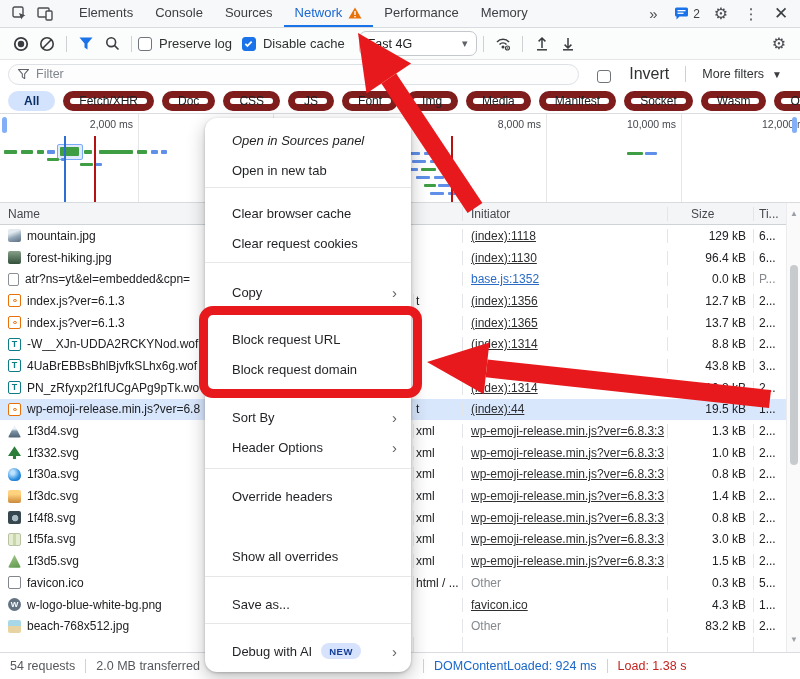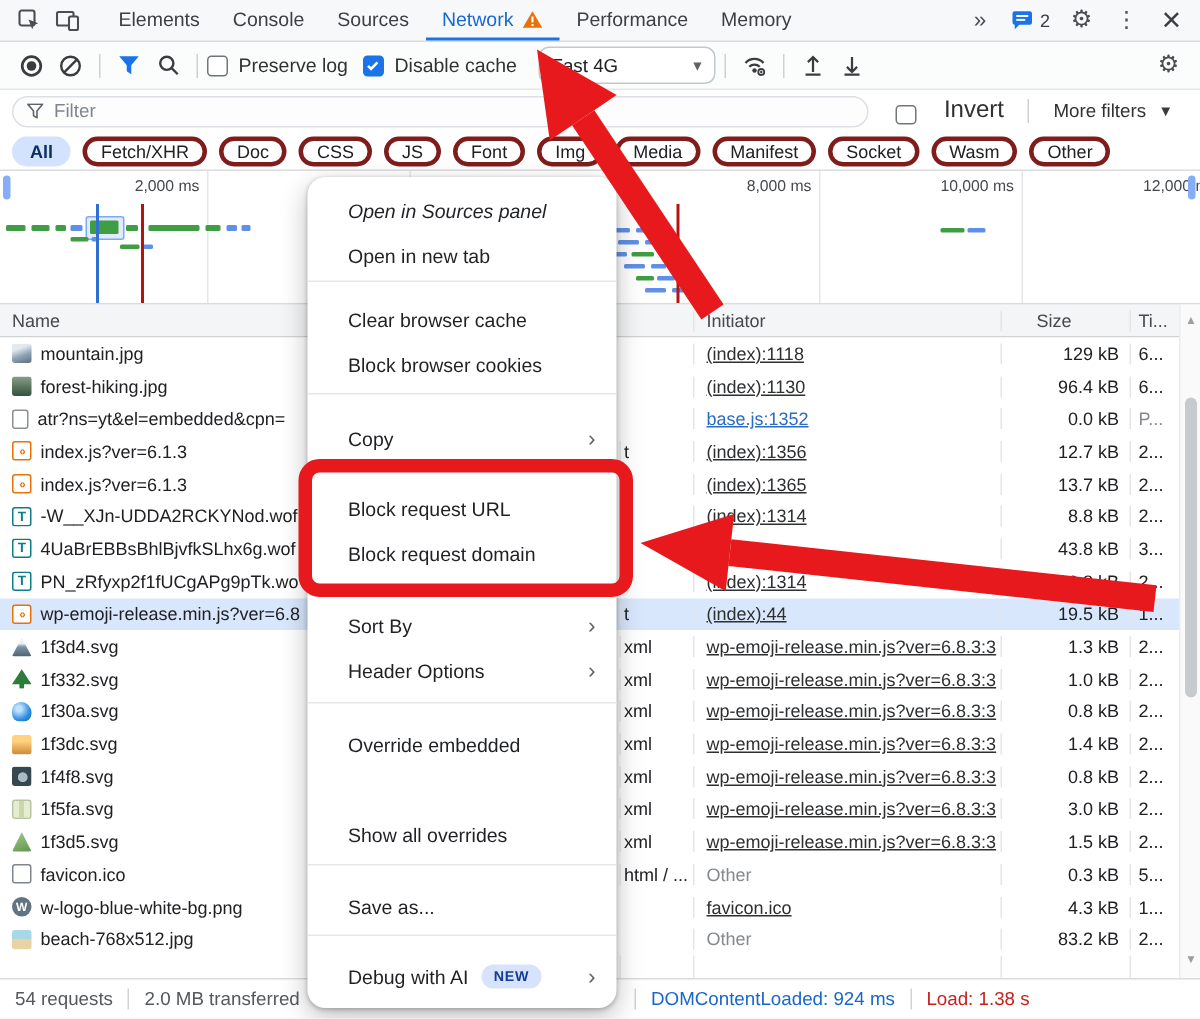--- a/index.html
+++ b/index.html
@@ -33,21 +33,21 @@
   .throttle .caret{margin-left:auto;color:#5f6368;font-size:11px;padding-left:26px;}
   .spacer{flex:1;}
   
   .filterrow{height:28px;display:flex;align-items:center;padding:0 8px;background:#fff;}
   .filterpill{flex:1;height:21px;border:1px solid #dde0e4;border-radius:11px;background:#fdfdfe;display:flex;align-items:center;padding:0 9px;gap:7px;max-width:600px;}
   .filterpill .ph{font-size:12.5px;color:#80868b;}
   .invert-wrap{display:flex;align-items:flex-end;margin-left:18px;gap:11px;}
   .morefilters{display:flex;align-items:center;gap:8px;font-size:12.5px;color:#2f3133;padding:0 10px;}
   
   .chipsrow{height:26px;display:flex;align-items:center;padding:0 8px;gap:8px;border-bottom:1px solid #dadcdf;background:#fff;}
-  .chip{height:20px;display:flex;align-items:center;padding:0 9px;border:3px solid #7f1d1d;border-radius:10px;font-size:12px;color:#202124;background:#fff;white-space:nowrap;}
+  .chip{height:20px;display:flex;align-items:center;padding:0 9px;border:7px solid #7f1d1d;border-radius:10px;font-size:12px;color:#202124;background:#fff;white-space:nowrap;}
   .chip.selected{background:#d3e3fd;border-color:#d3e3fd;color:#0b2e66;font-weight:bold;}
   
   .overview{position:relative;height:89px;border-bottom:1px solid #d9dcde;background:#fff;overflow:hidden;}
   .ov-grid{position:absolute;top:0;bottom:0;width:1px;background:#e4e6e8;}
   .ov-tick{position:absolute;top:4px;font-size:10.5px;color:#45484d;transform:translateX(-100%);padding-right:5px;white-space:nowrap;}
   .ov-seg{position:absolute;border-radius:1px;}
   .ov-event{position:absolute;top:22px;bottom:0;width:2px;}
   .ov-handle{position:absolute;width:5px;height:16px;border-radius:3px;background:#84aef5;top:3px;}
   .ov-sel{position:absolute;background:rgba(66,133,244,.16);border:1px solid #7baaf7;border-radius:2px;}
   
@@ -582,42 +582,42 @@
       <div class="mi" style="top: 7px; font-style: italic;">
         <span>Open in Sources panel</span>
       </div>
       <div class="mi" style="top: 37px;">
         <span>Open in new tab</span>
       </div>
       <div class="mi" style="top: 80px;">
         <span>Clear browser cache</span>
       </div>
       <div class="mi" style="top: 110px;">
-        <span>Block browser cookies</span>
+        <span>Clear request cookies</span>
       </div>
       <div class="mi" style="top: 159px;">
         <span>Copy</span>
         <span class="sub">›</span>
       </div>
       <div class="mi" style="top: 206px;">
         <span>Block request URL</span>
       </div>
       <div class="mi" style="top: 236px;">
         <span>Block request domain</span>
       </div>
       <div class="mi" style="top: 284px;">
         <span>Sort By</span>
         <span class="sub">›</span>
       </div>
       <div class="mi" style="top: 314px;">
         <span>Header Options</span>
         <span class="sub">›</span>
       </div>
       <div class="mi" style="top: 363px;">
-        <span>Override embedded</span>
+        <span>Override headers</span>
       </div>
       <div class="mi" style="top: 423px;">
         <span>Show all overrides</span>
       </div>
       <div class="mi" style="top: 471px;">
         <span>Save as...</span>
       </div>
       <div class="mi" style="top: 518px;">
         <span>Debug with AI</span>
         <span class="badge">NEW</span>

